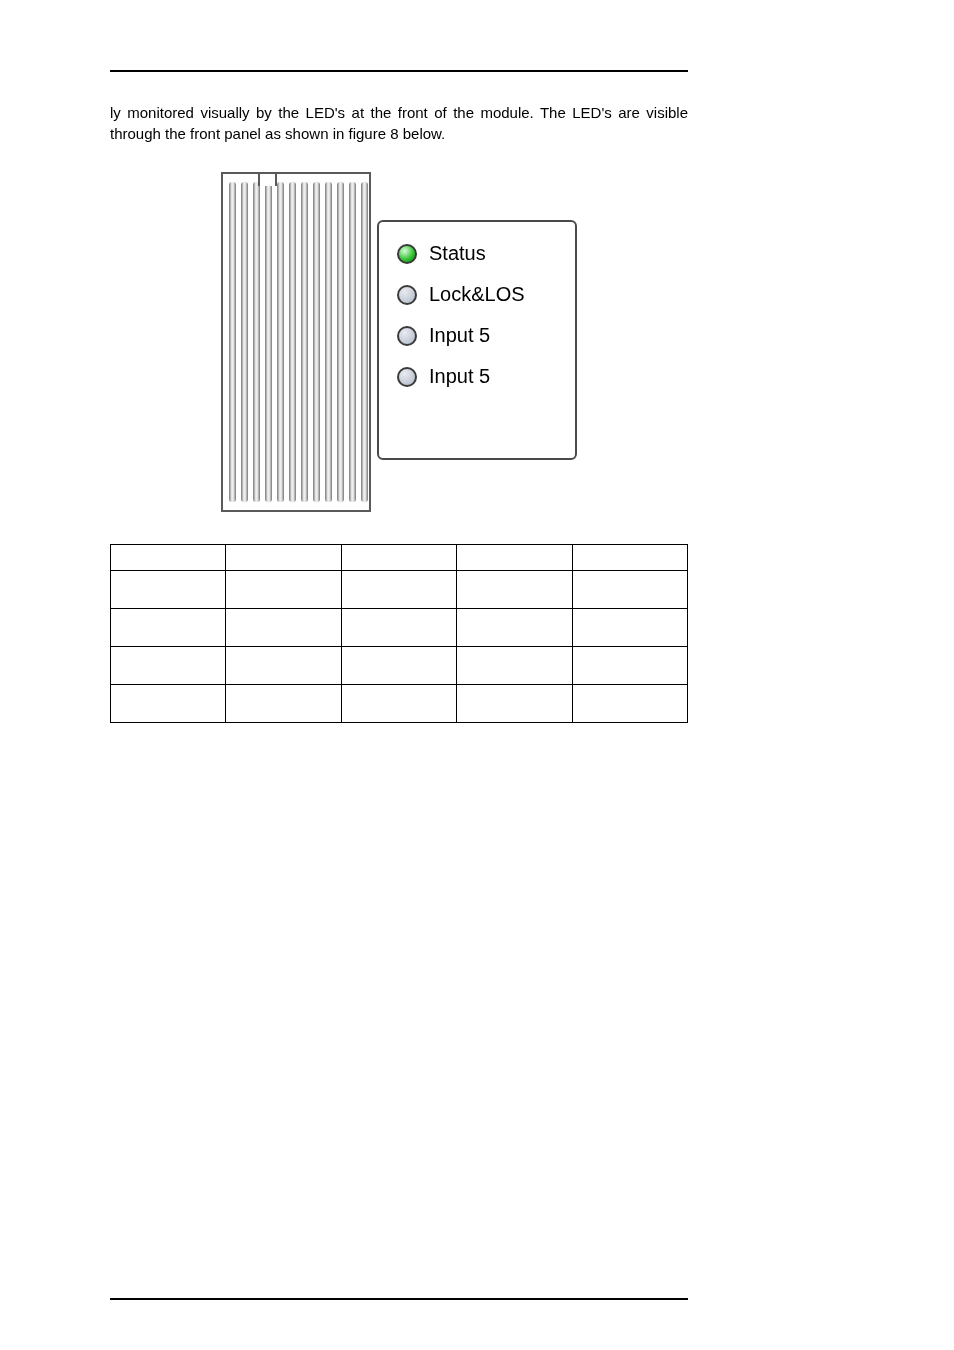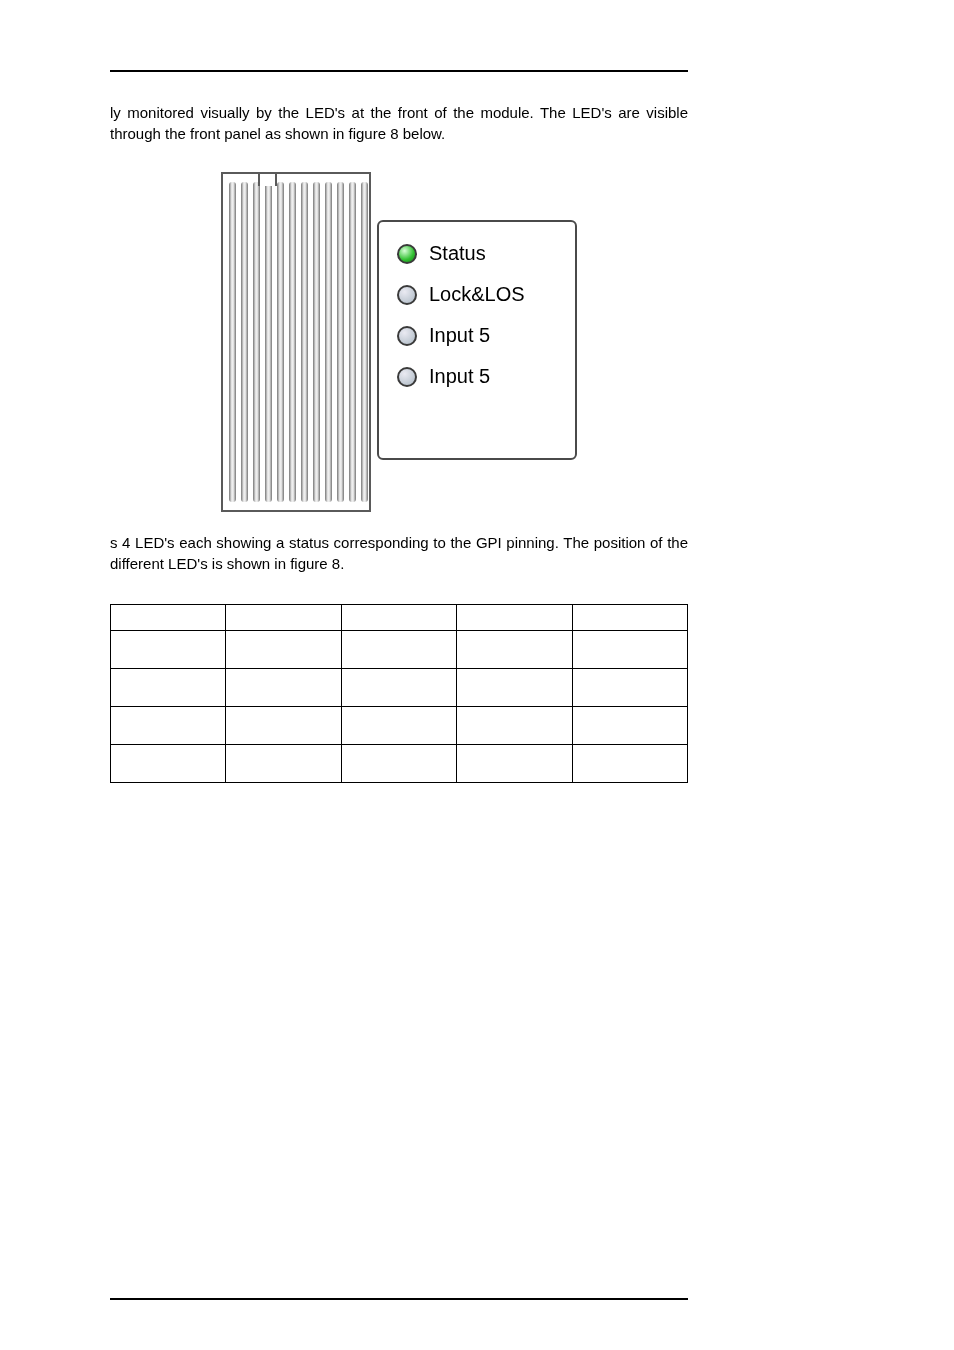--- a/index.html
+++ b/index.html
@@ -66,21 +66,20 @@
           <span class="led-text">Input 5</span>
         </div>
         <div class="led-row">
           <span class="led led-off"></span>
           <span class="led-text">Input 5</span>
         </div>
       </div>
     </div>
   </div>
 
-  <p class="para">s 4 LED's each showing a status corresponding to the GPI pinning. The position of the different LED's is shown in figure 8.</p>
 
   <table class="status">
     <thead>
       <tr>
         <th></th>
         <th></th>
         <th></th>
         <th></th>
         <th></th>
       </tr>

